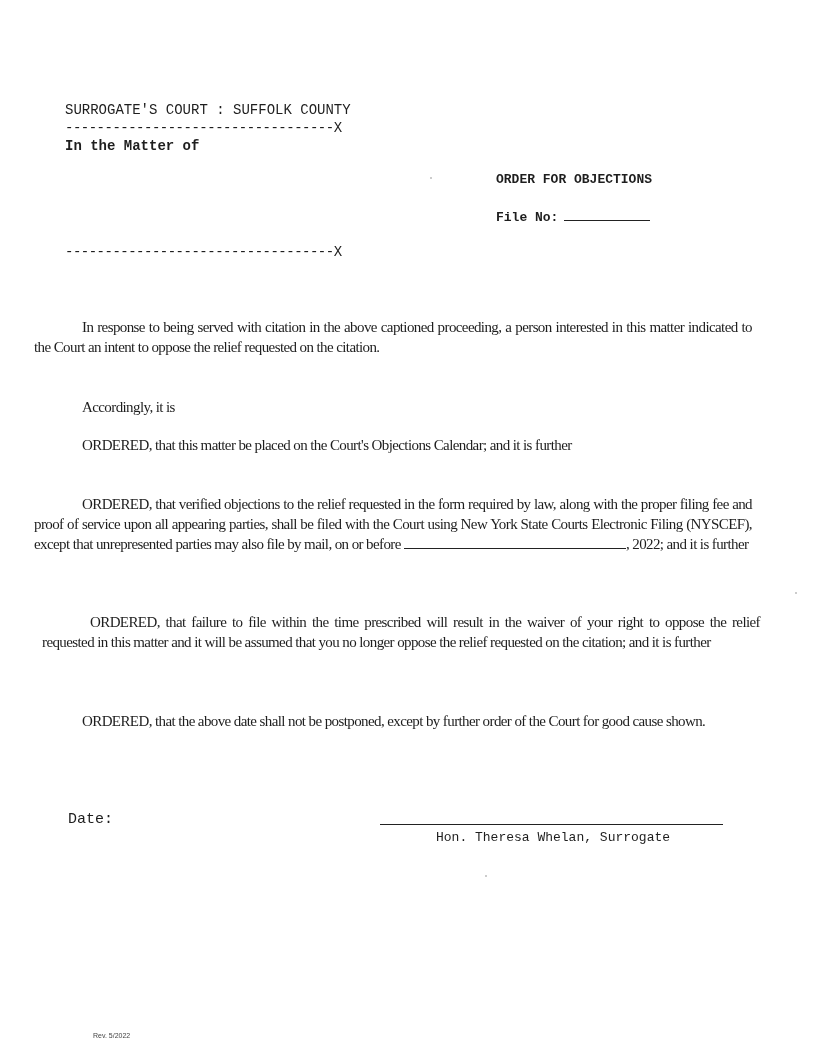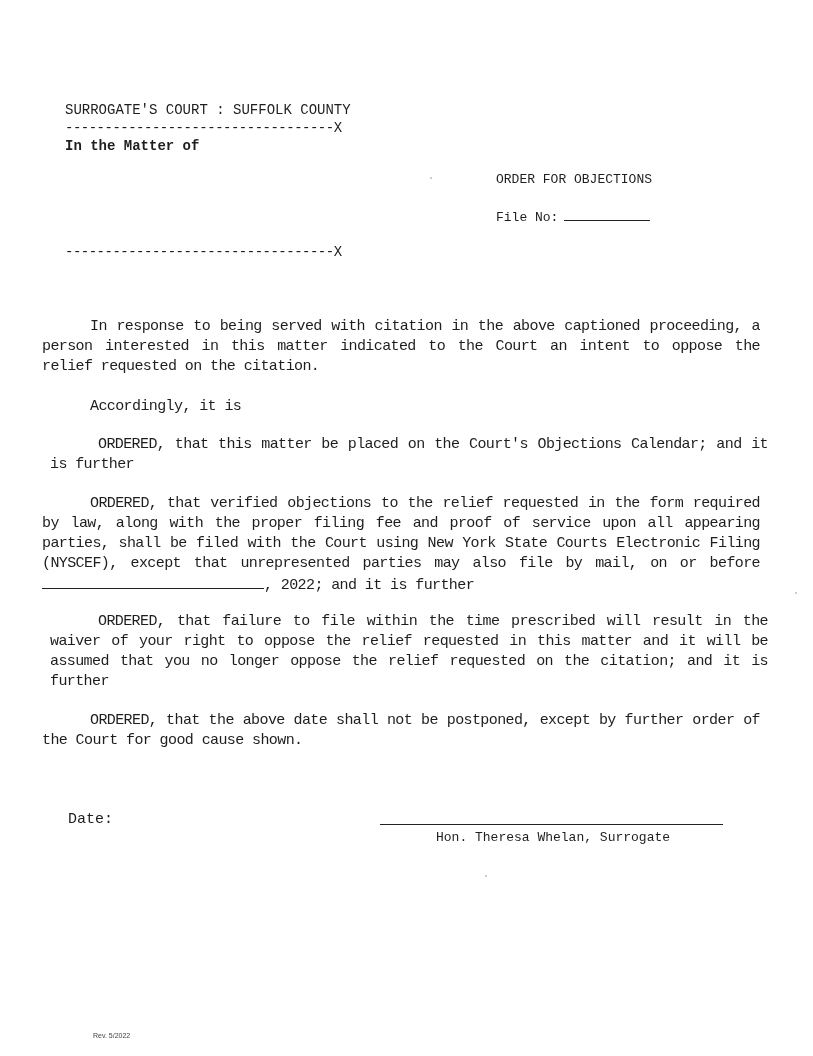--- a/index.html
+++ b/index.html
@@ -5,31 +5,31 @@
     html, body { margin: 0; padding: 0; background: #ffffff; }
     body {
       width: 813px; height: 1056px; position: relative; overflow: hidden;
       font-family: "Liberation Mono", "DejaVu Sans Mono", monospace;
       color: #1e1e1e;
     }
     .abs { position: absolute; white-space: pre; font-size: 14px; line-height: 20px; margin-left: 24px; }
     .court { left: 41px; top: 100px; }
     .dash1 { left: 41px; top: 118px; letter-spacing: -0.5px; }
     .matter { left: 41px; top: 136px; font-weight: bold; }
-    .title { left: 472px; top: 170px; font-weight: normal; font-size: 13px; }
-    .fileno { left: 472px; top: 206px; font-weight: normal; font-size: 13px; }
+    .title { left: 472px; top: 170px; font-weight: bold; font-size: 13px; }
+    .fileno { left: 472px; top: 206px; font-weight: bold; font-size: 13px; }
     .fileno-line { display:inline-block; width: 86px; border-bottom: 1px solid #222; height: 14px; vertical-align: baseline; margin-left: 6px; }
     .dash2 { left: 41px; top: 242px; letter-spacing: -0.5px; }
 
-    .para { position: absolute; left: 42px; width: 718px; font-size: 15px; line-height: 20px;
-            text-align: justify; font-family: Liberation Mono, monospace; letter-spacing: -0.6px; }
+    .para { position: absolute; left: 34px; width: 718px; font-size: 15px; line-height: 20px;
+            text-align: justify; font-family: Liberation Serif, serif; letter-spacing: -0.6px; }
     .para .indent { display: inline-block; width: 48px; }
     .p1 { top: 317px; }
     .p2 { top: 397px; }
-    .p3 { top: 435px; margin-left: 8px; }
+    .p3 { top: 435px; }
     .p4 { top: 494px; }
     .p5 { top: 612px; margin-left: 8px; }
     .p6 { top: 711px; }
     .blank-date { display:inline-block; width: 222px; border-bottom: 1px solid #222; height: 14px; }
 
     .date-label { left: 44px; top: 810px; font-size: 15px; }
     .sig-line { position: absolute; left: 380px; top: 824px; width: 343px; border-top: 1px solid #222; }
     .sig-name { left: 412px; top: 828px; font-size: 13px; }
     .rev { position: absolute; left: 93px; top: 1032px; font-family: "Liberation Sans", sans-serif; font-size: 7px; color: #444; }
     .speck { position:absolute; width:2px; height:2px; background:#bbb; border-radius:1px; }

